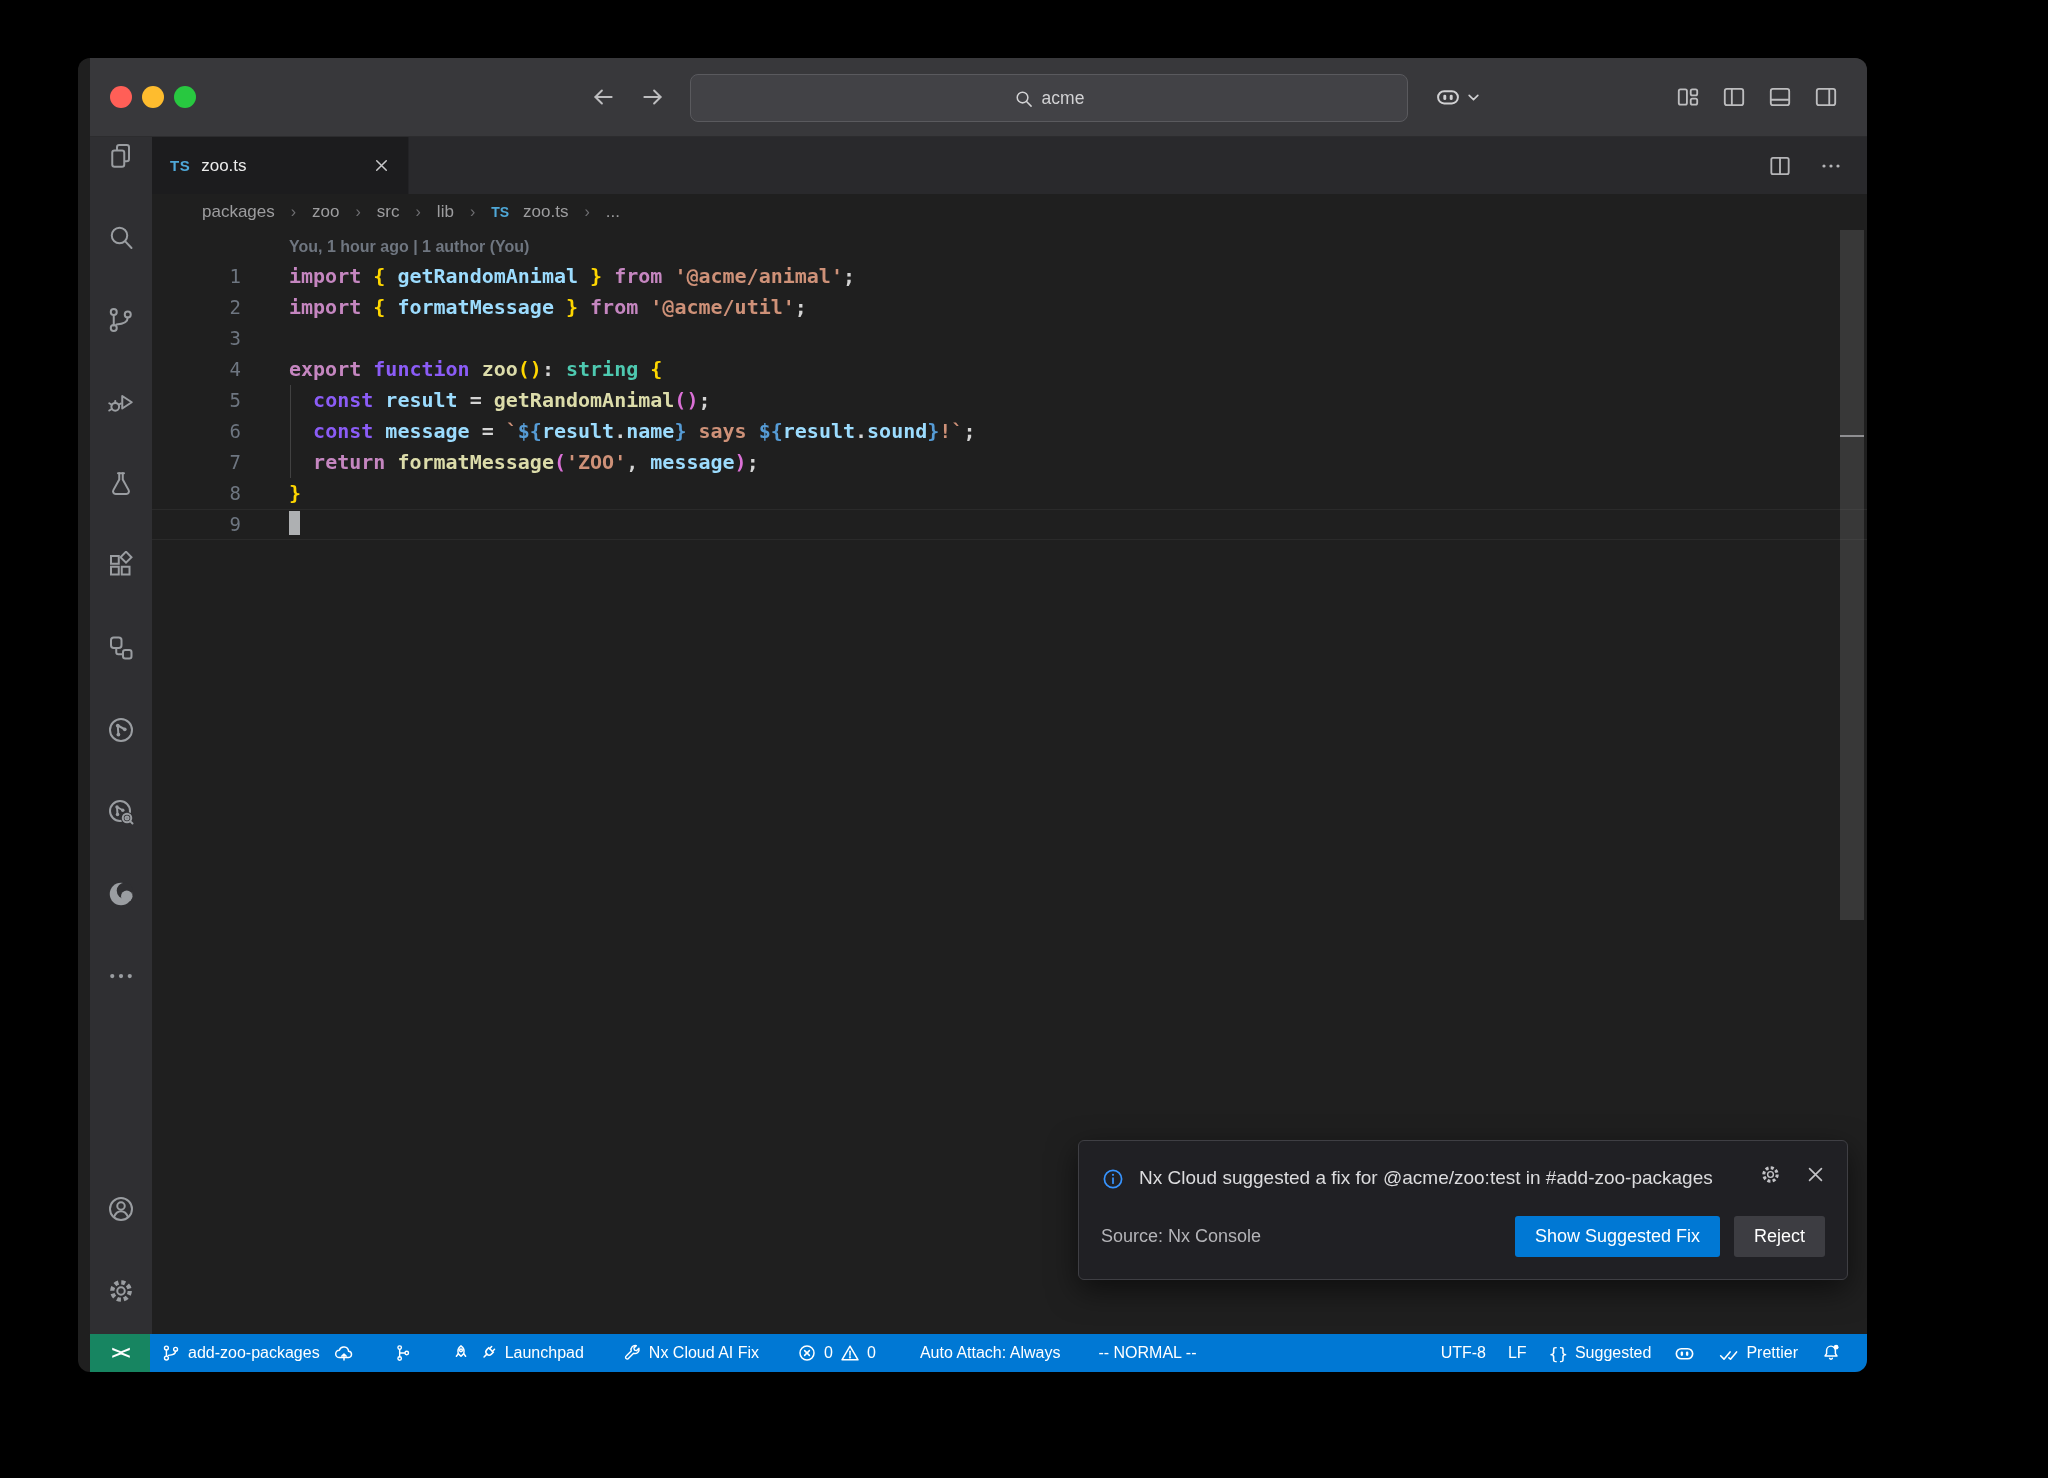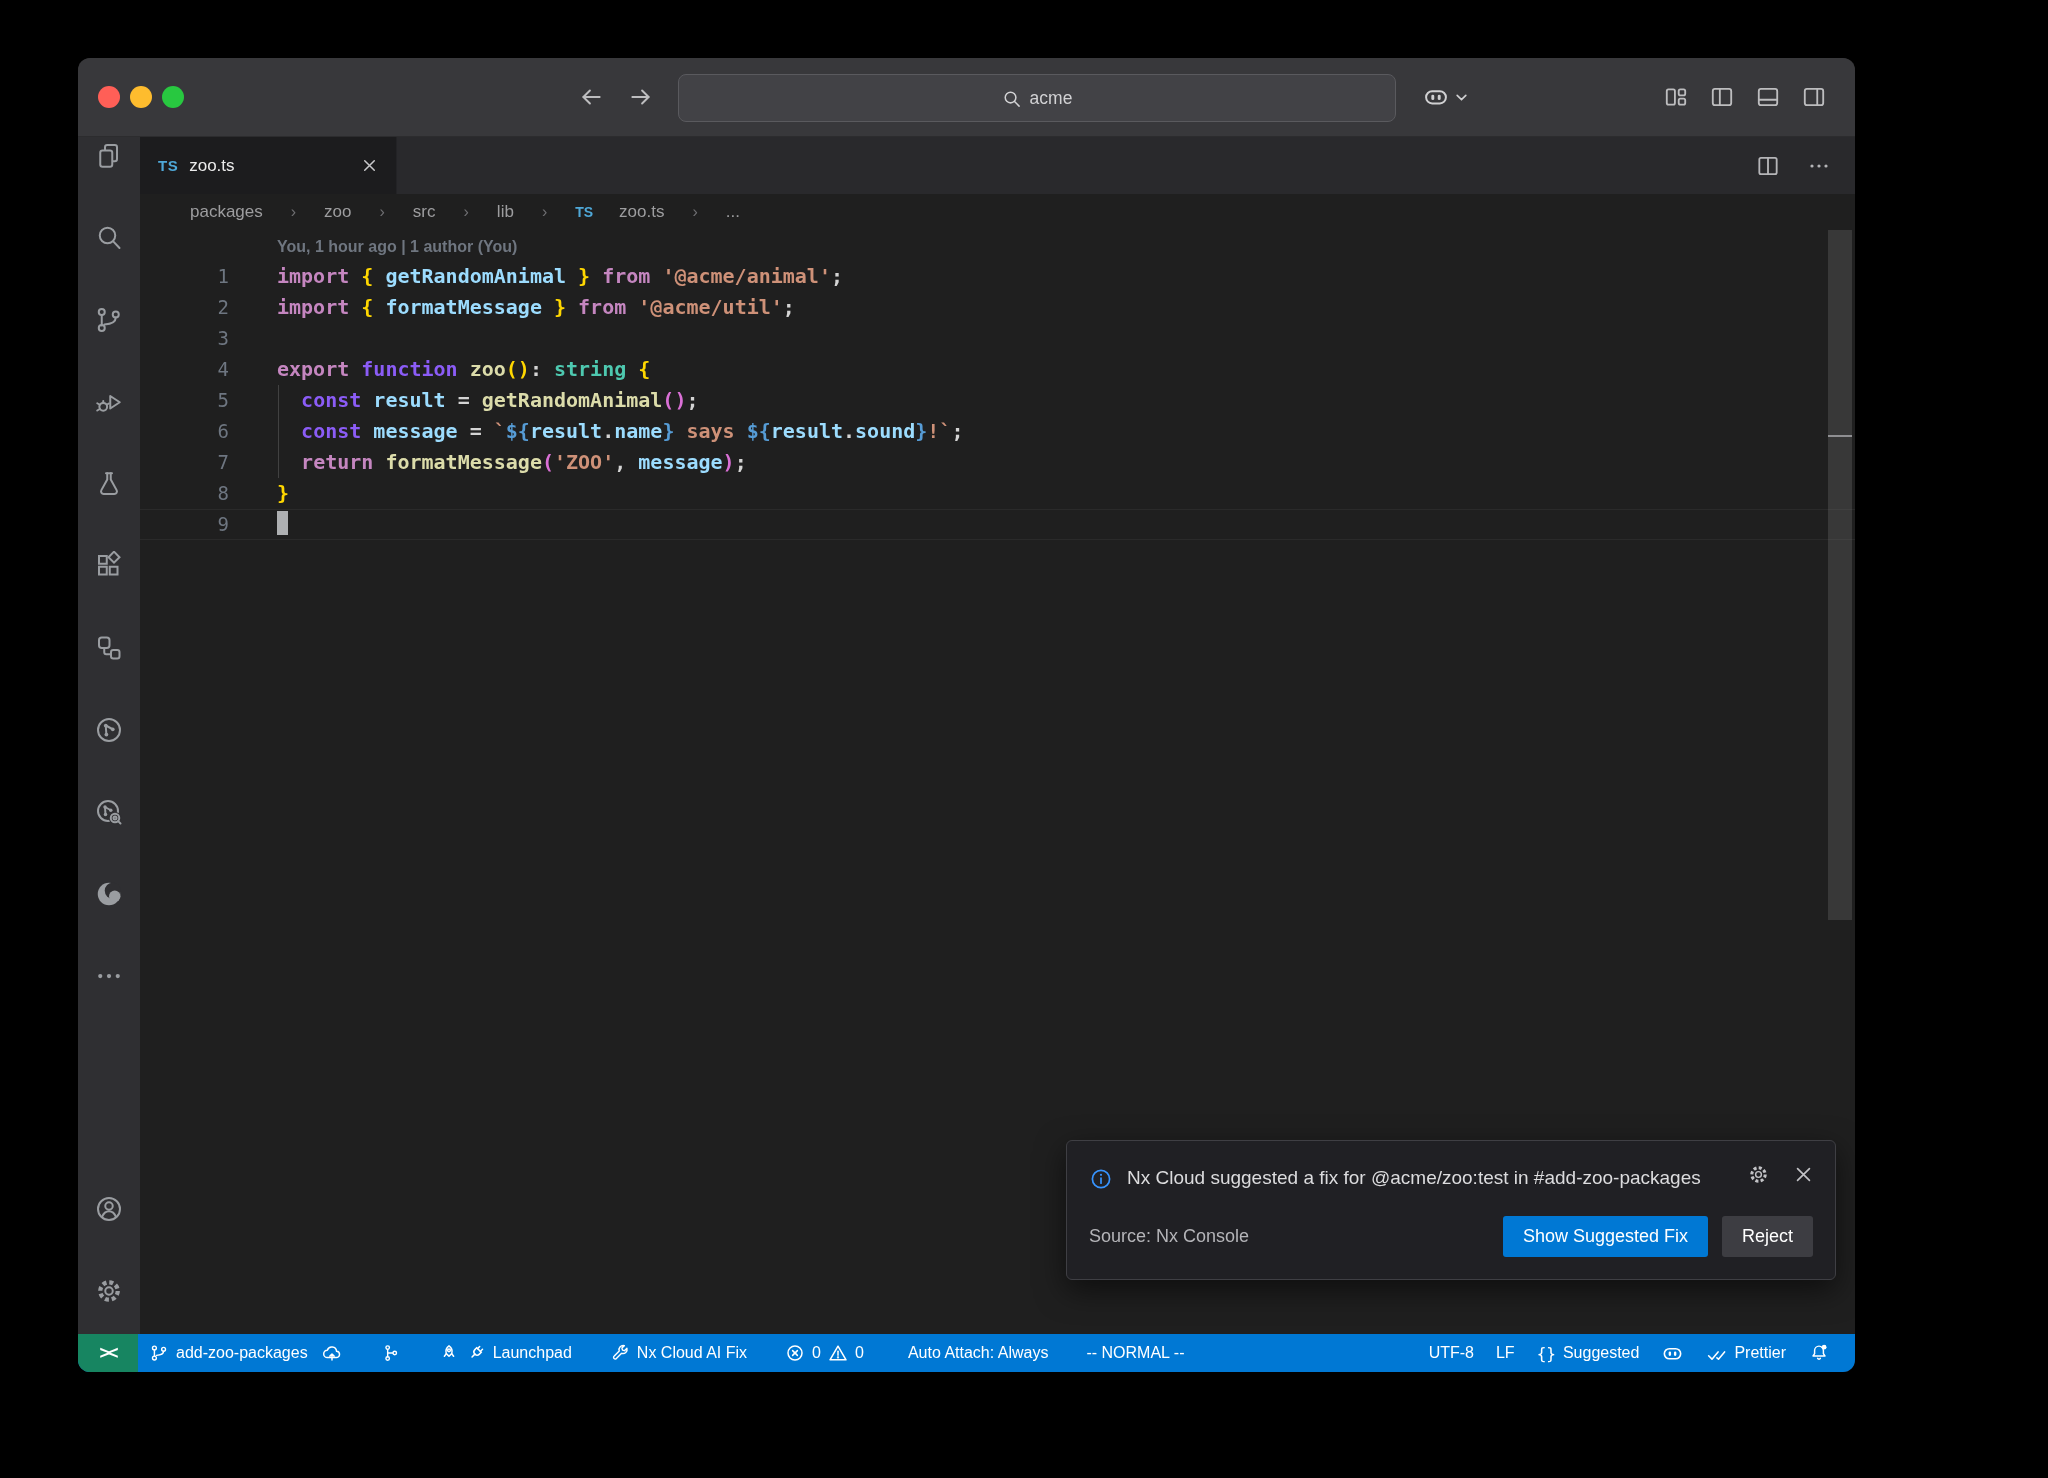--- a/index.html
+++ b/index.html
@@ -1,18 +1,18 @@
 <!DOCTYPE html>
 <html><head>
 <meta charset="utf-8">
 <style>
   html,body{margin:0;padding:0;}
   body{width:2048px;height:1478px;background:#000;position:relative;font-family:"Liberation Sans",sans-serif;overflow:hidden;}
   .window{position:absolute;left:78px;top:58px;width:1777px;height:1314px;border-radius:12px;overflow:hidden;
-          background:#1f1f1f;display:flex;flex-direction:column;box-shadow:0 24px 70px rgba(0,0,0,.75);}
+          background:#1f1f1f;display:flex;flex-direction:column;box-shadow:0 24px 70px rgba(0,0,0,.75);padding-left:12px;}
 
   
   .titlebar{height:78px;background:#38383b;border-bottom:1px solid #2c2c2e;position:relative;
             display:flex;align-items:center;flex:0 0 auto;}
   .lights{display:flex;gap:10px;margin-left:20px;}
   .light{width:22px;height:22px;border-radius:50%;}
   .light.red{background:#ff5f57}.light.yellow{background:#febc2e}.light.green{background:#28c840}
   .navarrows{position:absolute;left:500px;top:0;height:100%;display:flex;align-items:center;gap:24px;color:#bdbdbf;}
   .cmdcenter{position:absolute;left:600px;top:16px;width:716px;height:46px;background:#424246;border:1px solid #5a5a5e;
              border-radius:8px;display:flex;align-items:center;justify-content:center;gap:9px;color:#d2d2d4;font-size:17.5px;}
@@ -31,21 +31,21 @@
 
   
   .tabstrip{height:57px;background:#29292c;display:flex;align-items:stretch;flex:0 0 auto;}
   .tab{width:257px;background:#1c1c1e;display:flex;align-items:center;padding:0 18px;gap:11px;border-right:1px solid #232326;box-sizing:border-box;}
   .tab-badge{color:#4fa8d8;font-size:15px;font-weight:700;letter-spacing:.5px;}
   .tab-label{color:#ececec;font-size:17px;}
   .tab-close{margin-left:auto;color:#c9c9cb;display:flex;}
   .tab-actions{margin-left:auto;display:flex;align-items:center;gap:26px;padding-right:24px;color:#b5b5b8;}
 
   
-  .breadcrumbs{height:36px;display:flex;align-items:center;padding-left:50px;gap:28px;color:#9d9d9f;font-size:17px;flex:0 0 auto;text-align:right;}
+  .breadcrumbs{height:36px;display:flex;align-items:center;padding-left:50px;gap:16px;color:#9d9d9f;font-size:17px;flex:0 0 auto;text-align:right;}
   .crumb{cursor:default;}
   .crumb-sep{color:#6e6e71;font-size:16px;}
   .bc-badge{color:#4fa8d8;font-size:14px;font-weight:700;margin-right:-2px;}
 
   
   .code{flex:1;position:relative;font-family:"DejaVu Sans Mono",monospace;font-size:20px;overflow:hidden;}
   .code-line{display:flex;height:31px;line-height:31px;}
   .ln{width:97px;flex:0 0 auto;text-align:right;padding-right:8px;box-sizing:border-box;color:#6e7681;font-size:19px;}
   .lc{flex:1;white-space:pre;position:relative;padding-left:40px;color:#d4d4d4;font-weight:bold;}
   .lc.guide::before{content:"";position:absolute;left:41px;top:0;bottom:0;border-left:1px solid rgba(130,130,130,.35);}

